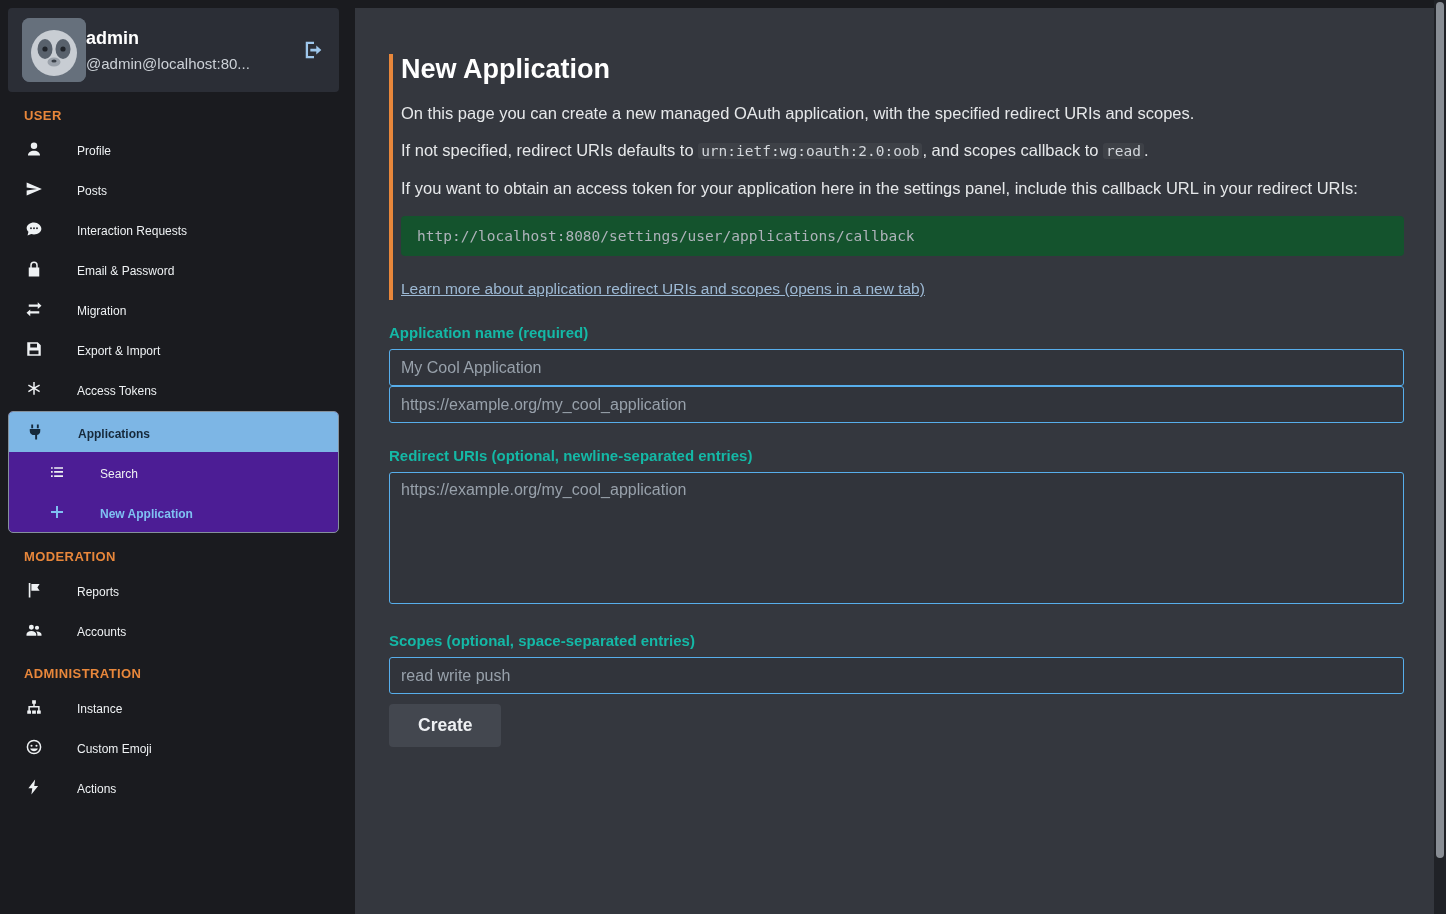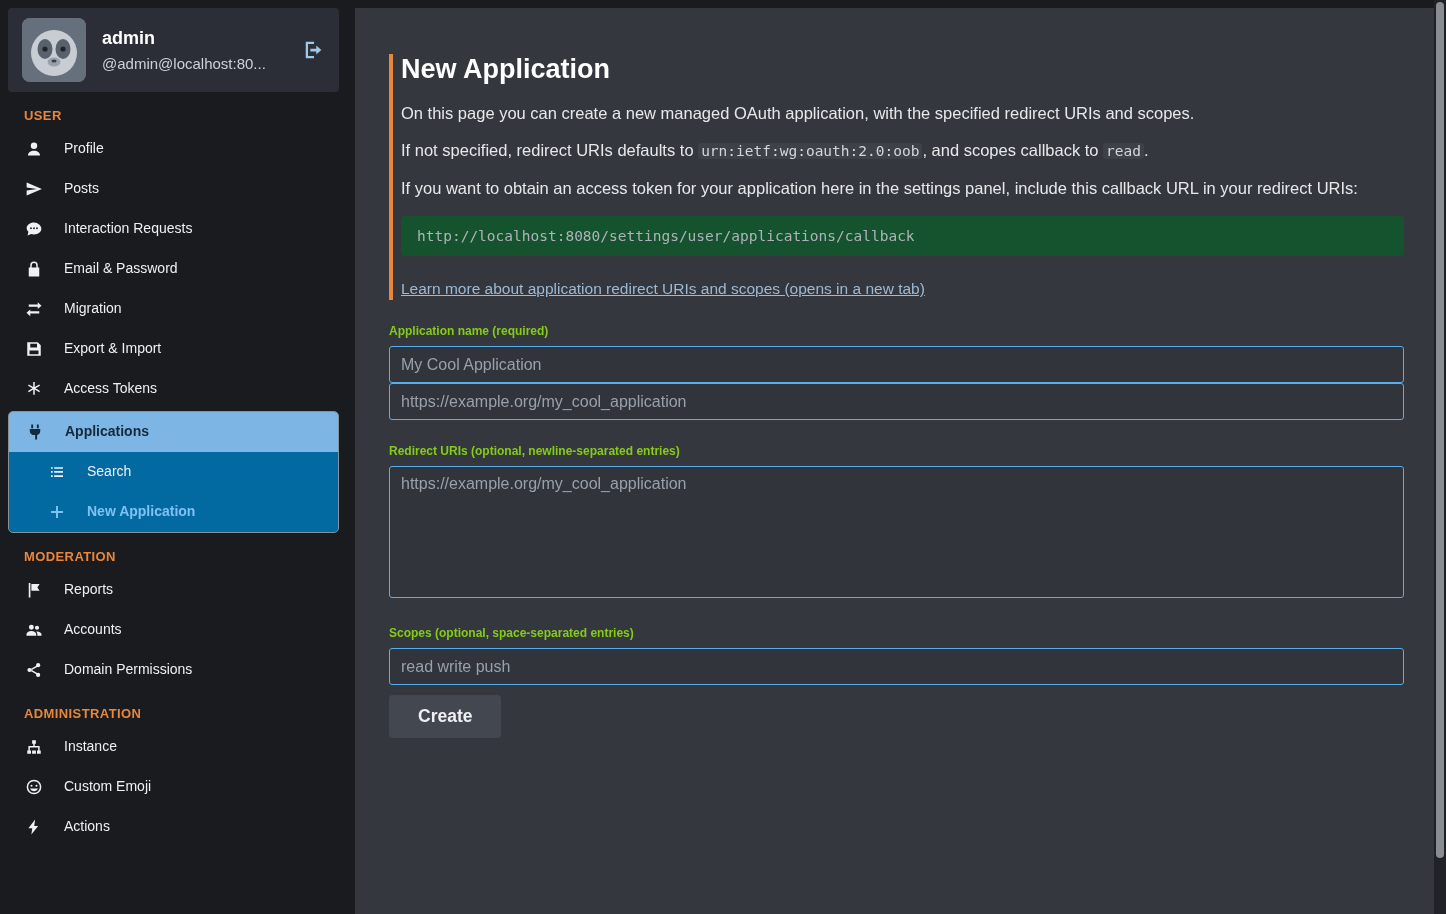--- a/index.html
+++ b/index.html
@@ -6,40 +6,40 @@
   html,body { margin:0; padding:0; background:#17181c; }
   .screen {
     position:relative; width:1446px; height:914px; overflow:hidden;
     background:#1a1b1f; font-family:"Liberation Sans","DejaVu Sans",sans-serif;
     color:#edeff1; font-size:16px;
   }
 
   
   .sidebar { position:absolute; left:0; top:0; width:347px; height:100%; padding:8px; }
   .user-card {
-    display:flex; align-items:center; gap:16px; background:#2b2e36;
+    display:flex; align-items:center; background:#2b2e36;
     padding:10px 14px; border-radius:4px; margin-bottom:2px;
   }
   .avatar { width:64px; height:64px; border-radius:8px; overflow:hidden; flex:0 0 auto; background:#5c6773; }
   .avatar svg { display:block; }
   .user-meta { display:flex; flex-direction:column; gap:6px; min-width:0; }
   .user-name { font-weight:bold; font-size:18px; color:#fff; }
   .user-handle { font-size:15px; color:#ccd1d7; white-space:nowrap; overflow:hidden; text-overflow:ellipsis; max-width:185px; }
   .logout { margin-left:auto; color:#9ec7ec; display:flex; cursor:pointer; }
 
   .section-title {
     color:#e8873b; font-weight:bold; font-size:13px; letter-spacing:.4px;
     margin:16px 0 6px 16px;
   }
   .nav-item {
-    display:flex; align-items:flex-start; gap:20px; padding:11px 16px;
-    font-size:14px; color:#eef1f3; cursor:pointer; border-radius:3px;
+    display:flex; align-items:flex-end; gap:33px; padding:11px 16px;
+    font-size:12px; color:#eef1f3; cursor:pointer; border-radius:3px;
   }
   .nav-item .icon { width:20px; display:flex; justify-content:center; align-items:center; flex:0 0 auto; }
-  .nav-group { border:1px solid #85919c; border-radius:5px; overflow:hidden; margin:2px 0; background:#0369a1; }
+  .nav-group { border:1px solid #85919c; border-radius:5px; overflow:hidden; margin:2px 0; background:#4c1d95; }
   .nav-item.selected { background:#7db6e5; color:#16293b; font-weight:bold; border-radius:0; }
   .submenu .nav-item { padding-left:38px; }
   .submenu .nav-item.sub-active { color:#7fc1f2; font-weight:bold; }
 
   
   .main {
     position:absolute; left:355px; top:8px; right:12px; bottom:0;
     background:#34373e; padding:46px 30px 0 34px;
   }
   .intro { border-left:4px solid #e8873b; padding-left:8px; }
@@ -54,21 +54,21 @@
     margin-top:15px; background:#14532d; border-radius:4px; padding:12px 16px;
     font-family:"DejaVu Sans Mono","Liberation Mono",monospace; font-size:14.5px;
     color:#aeb3ba;
   }
   .learn-link {
     display:inline-block; margin-top:24px; margin-bottom:2px;
     color:#9db9d4; font-size:15.5px; text-decoration:underline; cursor:pointer;
   }
 
   .form { margin-top:14px; }
-  .field-label { display:block; font-weight:bold; font-size:12px; margin:24px 0 8px; color:#84cc16; }
+  .field-label { display:block; font-weight:bold; font-size:15px; margin:24px 0 8px; color:#14b8a6; }
   .text-input, .text-area {
     width:100%; background:#31343b; border:1px solid #57aeeb; border-radius:3px;
     color:#e8eaed; padding:8px 11px; font-size:16px;
     font-family:"Liberation Sans","DejaVu Sans",sans-serif;
   }
   .text-input { height:37px; }
   .text-area { height:132px; resize:none; }
   .text-input::placeholder, .text-area::placeholder { color:#98a1ab; opacity:1; }
   .submit-btn {
     margin-top:10px; background:#43474f; border:none; border-radius:4px;
@@ -218,31 +218,20 @@
 
     <div class="nav-item">
       <span class="icon">
           <svg viewBox="0 0 24 24" width="18" height="18" fill="currentColor">
             <path d="M8.5 11.5a3.3 3.3 0 1 0 0-6.6 3.3 3.3 0 0 0 0 6.6zm7.5.3a2.8 2.8 0 1 0 0-5.6 2.8 2.8 0 0 0 0 5.6zM8.5 13.3c-3.6 0-6.5 1.9-6.5 4.3v1.9h13v-1.9c0-2.4-2.9-4.3-6.5-4.3zm7.5.6c-.4 0-.9 0-1.3.1 1.1.9 1.8 2.1 1.8 3.6v1.9H22v-1.6c0-2.2-2.7-4-6-4z"></path>
           </svg>
         </span>
       <span>Accounts</span>
     </div>
 
-    <div class="nav-item">
-      <span class="icon">
-          <svg viewBox="0 0 24 24" width="18" height="18" fill="currentColor">
-            <circle cx="6" cy="12" r="2.8"></circle>
-            <circle cx="17.5" cy="5.5" r="2.8"></circle>
-            <circle cx="17.5" cy="18.5" r="2.8"></circle>
-            <path d="M7 10.9l9.3-5.3 1 1.7-9.3 5.3zM7 13.1l9.3 5.3 1-1.7-9.3-5.3z"></path>
-          </svg>
-        </span>
-      <span>Domain Permissions</span>
-    </div>
 
     <div class="section-title">ADMINISTRATION</div>
 
     <div class="nav-item">
       <span class="icon">
           <svg viewBox="0 0 24 24" width="18" height="18" fill="currentColor">
             <path d="M9.5 3h5v4.5h-5zM3 16.5h5V21H3zm6.5 0h5V21h-5zm6.5 0h5V21h-5zM11 7.5h2v3h6.5v6h-2v-4h-11v4h-2v-6H11z"></path>
           </svg>
         </span>
       <span>Instance</span>

